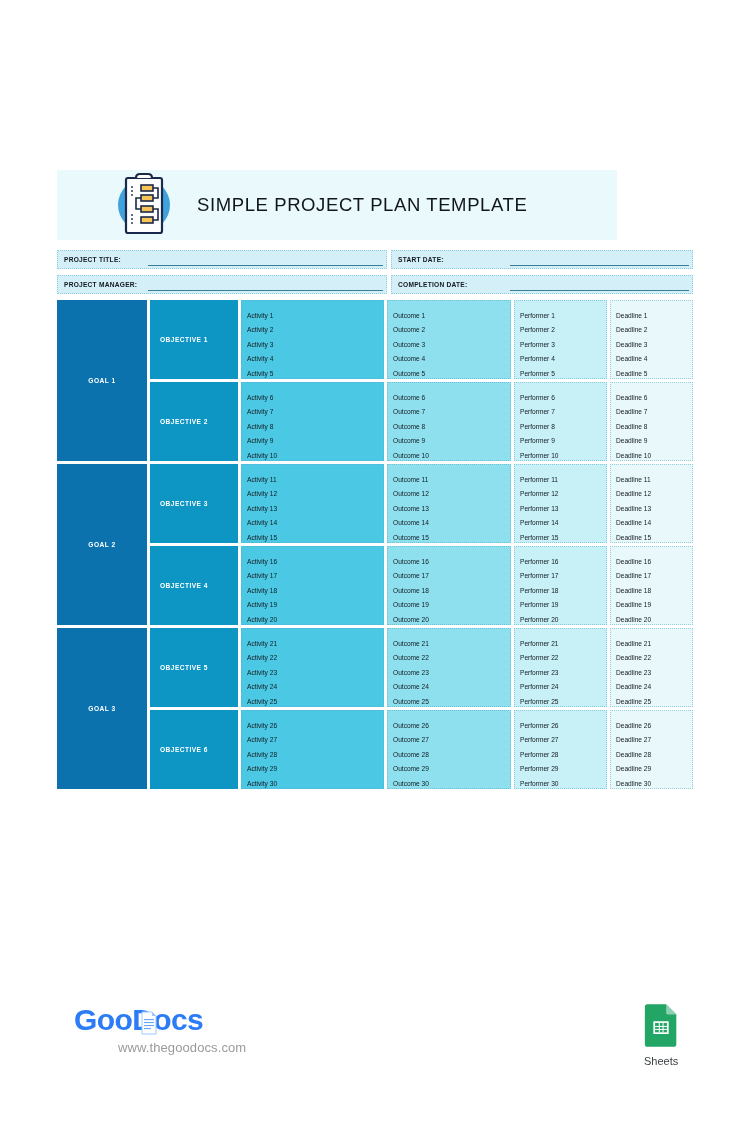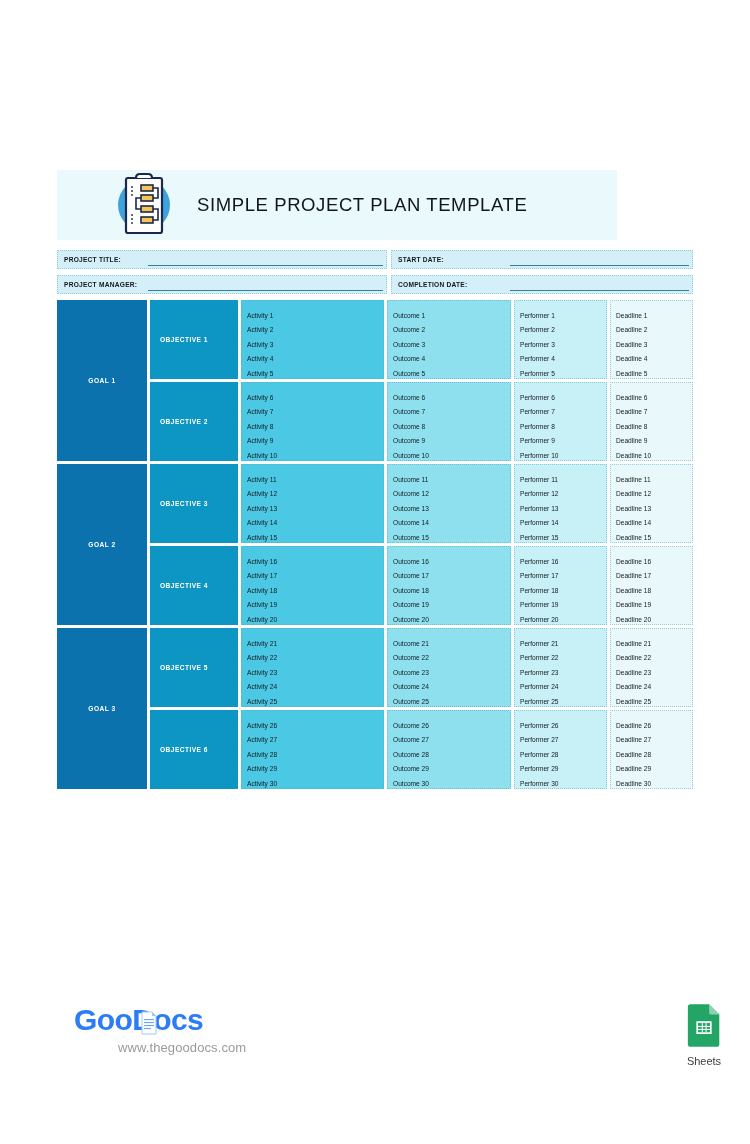--- a/index.html
+++ b/index.html
@@ -191,24 +191,24 @@
   }
   #logo-url {
     font-size: 13px;
     color: #9a9a9a;
     margin-top: 3px;
     letter-spacing: 0.1px;
     margin-left: 44px;
   }
   #sheets-wrap {
     position: absolute;
-    left: 680px;
+    left: 644px;
     top: 8px;
     width: 48px;
-    text-align: center;
+    text-align: left;
   }
   #sheets-label {
     font-size: 11px;
     color: #3c4043;
     margin-top: 3px;
   }
 </style>
 </head>
 <body>
 

